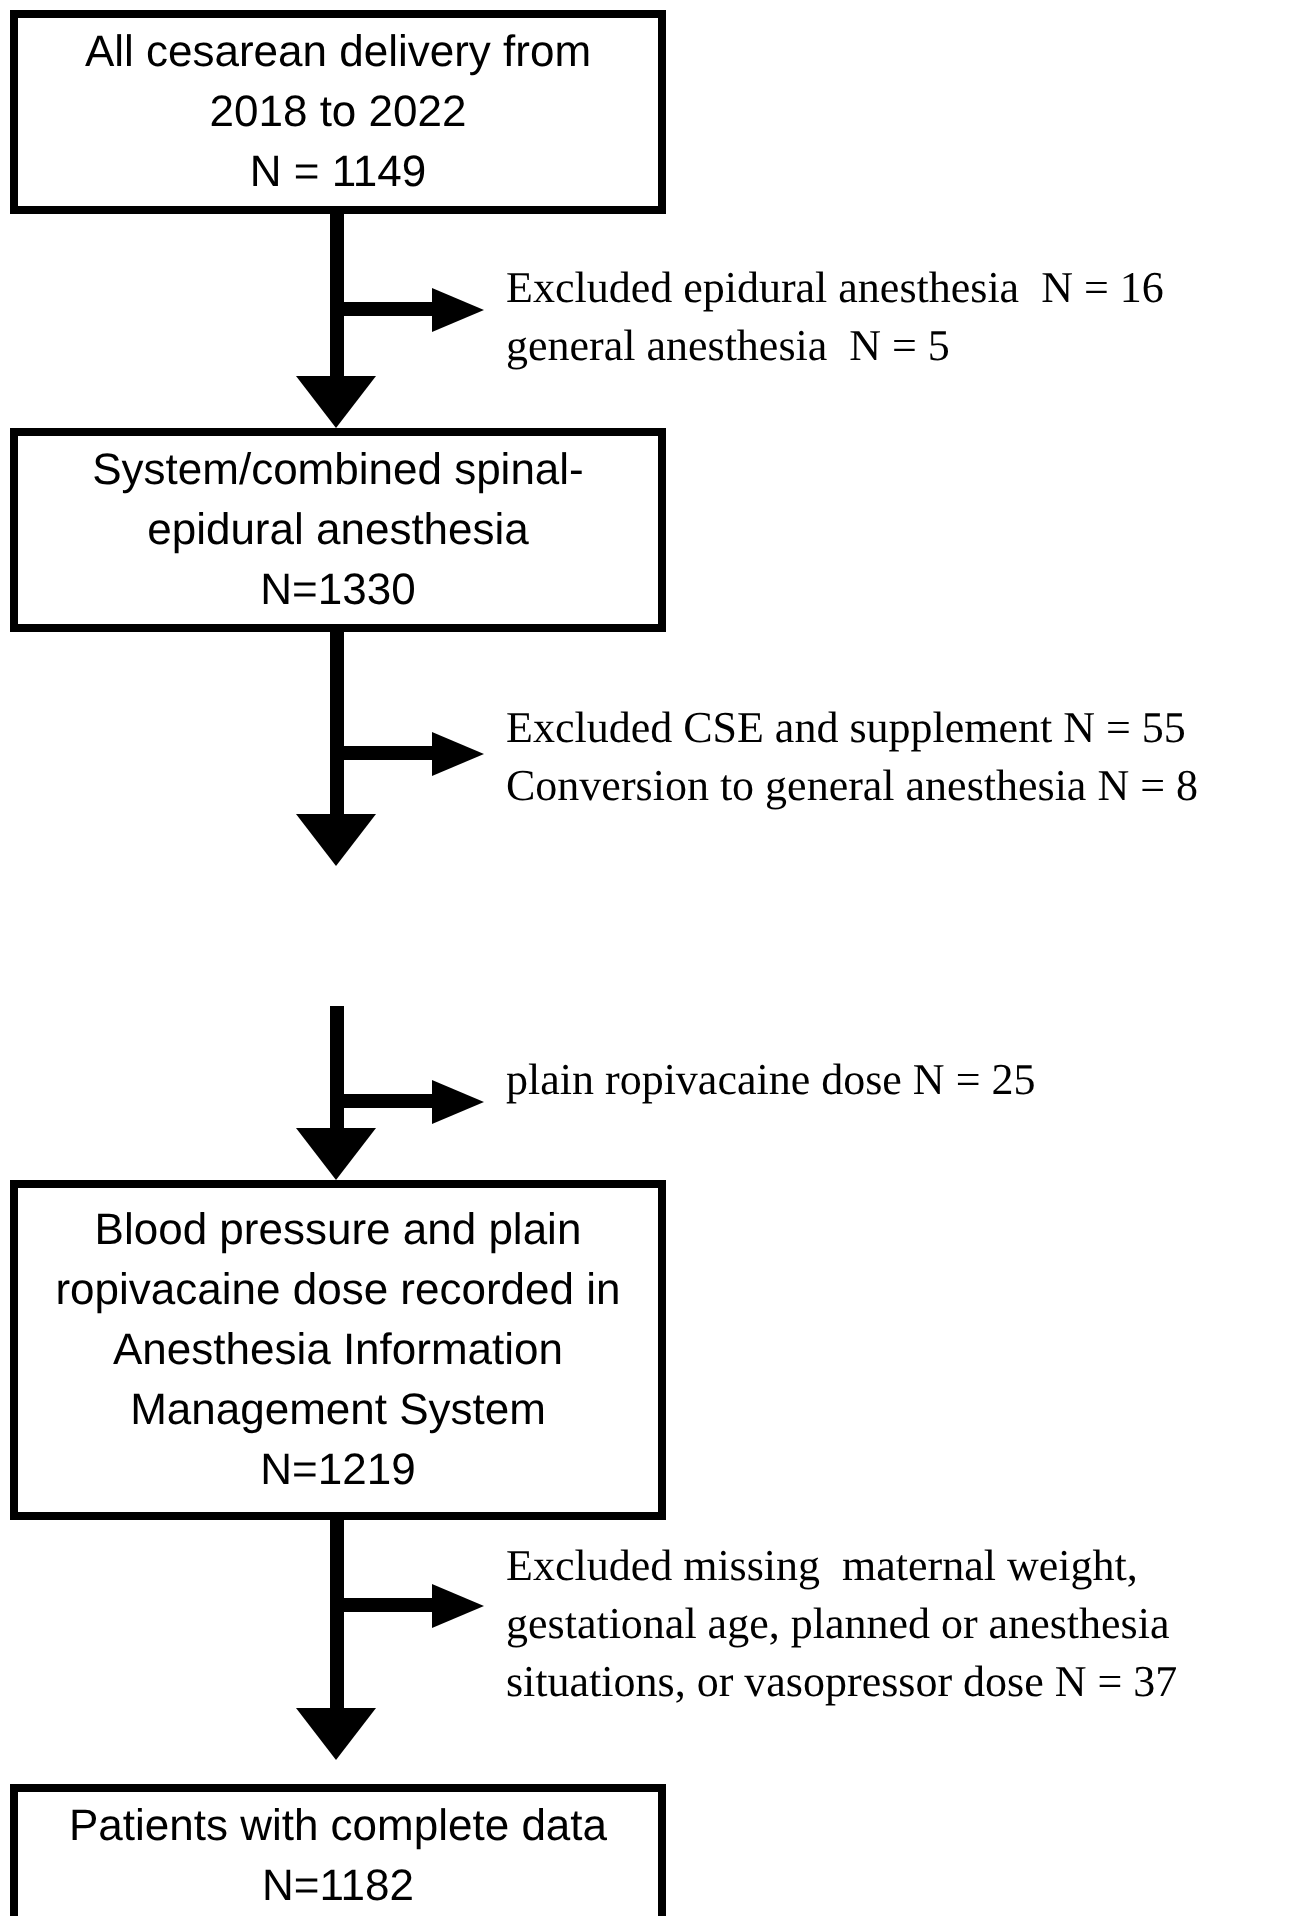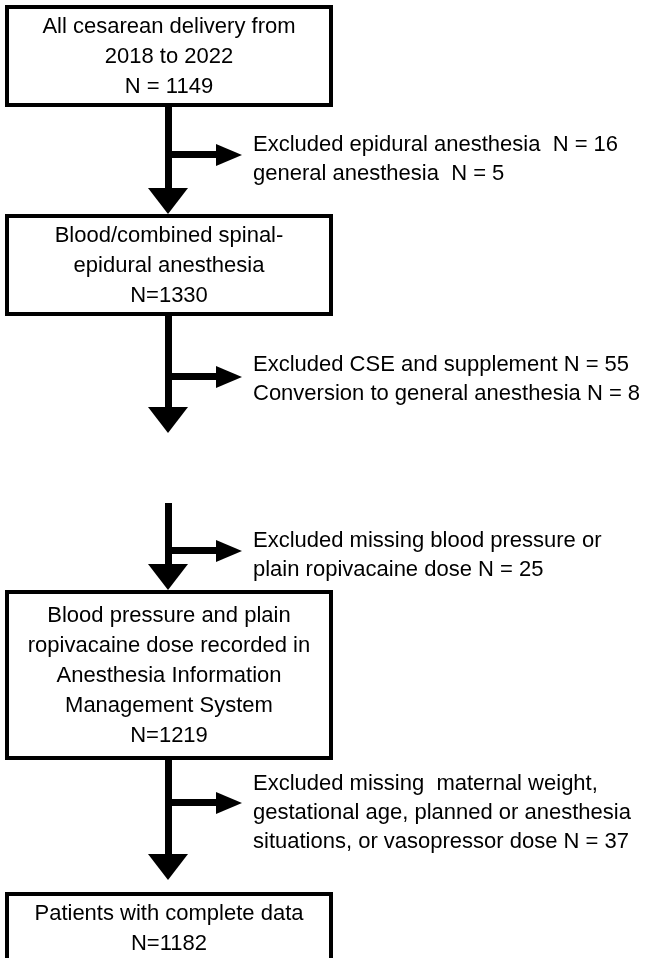--- a/index.html
+++ b/index.html
@@ -28,21 +28,21 @@
     line-height: 30px;
   }
   .fbox-line { white-space: pre; }
   .excl {
     position: absolute;
     left: 253px;
     font-size: 22px;
     line-height: 29px;
     text-align: left;
   }
-  .excl-line { white-space: pre; }
+  .excl-line { white-space: pre; font-family: Liberation Serif, serif; }
   .vshaft {
     position: absolute;
     left: 165px;
     width: 7px;
     background: #000000;
   }
   .vhead {
     position: absolute;
     left: 148px;
     width: 0;
@@ -84,21 +84,21 @@
 
   <div class="hshaft" style="top:151px;"></div>
   <div class="hhead" style="top:144px;"></div>
 
   <div class="excl" style="top:129px;">
     <div class="excl-line">Excluded epidural anesthesia  N = 16</div>
     <div class="excl-line">general anesthesia  N = 5</div>
   </div>
 
   <div class="fbox" style="top:214px; height:102px;">
-    <div class="fbox-line">Blood/combined spinal-</div>
+    <div class="fbox-line">System/combined spinal-</div>
     <div class="fbox-line">epidural anesthesia</div>
     <div class="fbox-line">N=1330</div>
   </div>
 
   <div class="vshaft" style="top:316px; height:91px;"></div>
   <div class="vhead" style="top:407px;"></div>
 
   <div class="hshaft" style="top:373px;"></div>
   <div class="hhead" style="top:366px;"></div>
 
@@ -108,21 +108,20 @@
   </div>
 
 
   <div class="vshaft" style="top:503px; height:61px;"></div>
   <div class="vhead" style="top:564px;"></div>
 
   <div class="hshaft" style="top:547px;"></div>
   <div class="hhead" style="top:540px;"></div>
 
   <div class="excl" style="top:525px;">
-    <div class="excl-line">Excluded missing blood pressure or</div>
     <div class="excl-line">plain ropivacaine dose N = 25</div>
   </div>
 
   <div class="fbox" style="top:590px; height:170px;">
     <div class="fbox-line">Blood pressure and plain</div>
     <div class="fbox-line">ropivacaine dose recorded in</div>
     <div class="fbox-line">Anesthesia Information</div>
     <div class="fbox-line">Management System</div>
     <div class="fbox-line">N=1219</div>
   </div>

